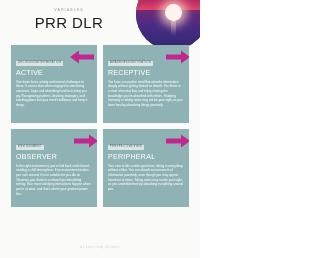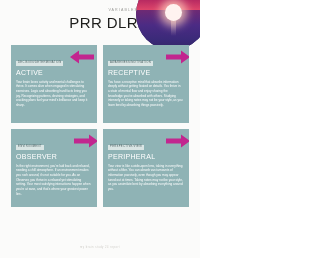--- a/index.html
+++ b/index.html
@@ -62,21 +62,21 @@
     height: 24px;
     margin-left: -2px;
     background: linear-gradient(rgba(255,225,215,0.75), rgba(255,225,215,0));
   }
 
   .title-wrap {
     position: absolute;
     left: 0;
     top: 8px;
     width: 138px;
-    text-align: right;
+    text-align: center;
   }
   .eyebrow {
     font-size: 3.6px;
     letter-spacing: 1.1px;
     color: #9a9a96;
     text-transform: uppercase;
     margin-bottom: 2px;
   }
   .main-title {
     font-size: 15px;

